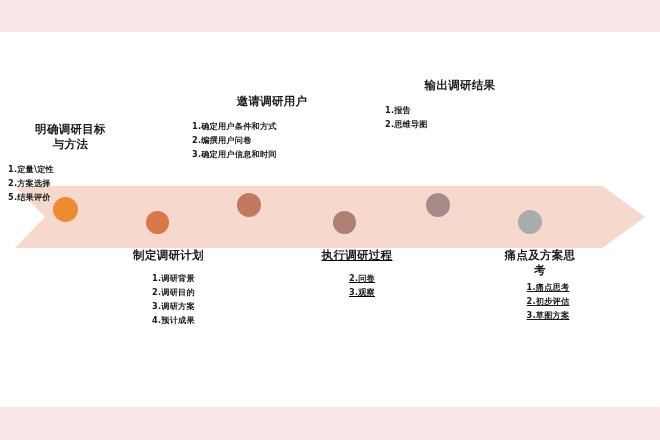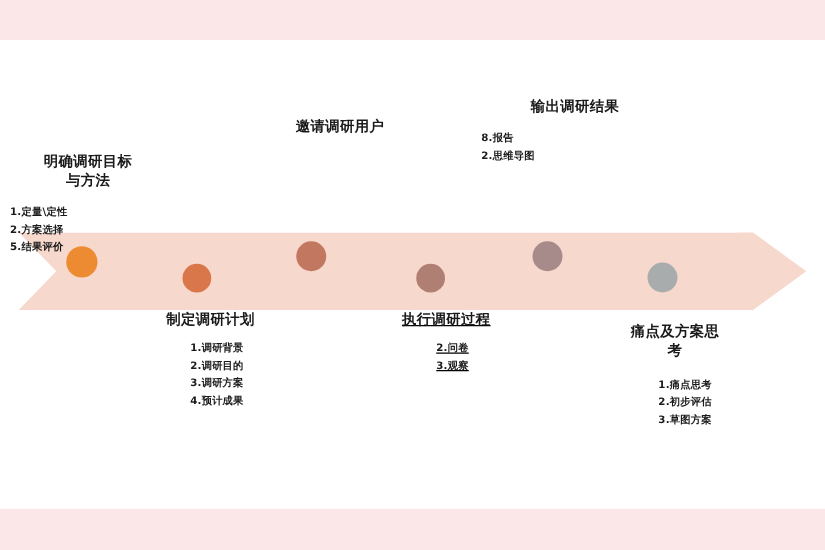--- a/index.html
+++ b/index.html
@@ -101,26 +101,31 @@
 与方法</div>
     <ul class="block-items items-left">
         <li>1.定量\定性</li>
         <li>2.方案选择</li>
         <li>5.结果评价</li>
       </ul>
   </div>
 
   <div class="block top" style="left:192px; top:94px; width:160px;">
     <div class="block-title">邀请调研用户</div>
+    <ul class="block-items items-left">
+        <li>1.确定用户条件和方式</li>
+        <li>2.编撰用户问卷</li>
+        <li>3.确定用户信息和时间</li>
+      </ul>
   </div>
 
   <div class="block top" style="left:385px; top:78px; width:150px;">
     <div class="block-title">输出调研结果</div>
     <ul class="block-items items-left">
-        <li>8.报告</li>
+        <li>1.报告</li>
         <li>2.思维导图</li>
       </ul>
   </div>
 
   <div class="block bottom" style="left:96px; top:248px; width:145px;">
     <div class="block-title">制定调研计划</div>
     <ul class="block-items items-left" style="padding-left:10px;">
         <li>1.调研背景</li>
         <li>2.调研目的</li>
         <li>3.调研方案</li>
@@ -129,23 +134,23 @@
   </div>
 
   <div class="block bottom" style="left:287px; top:248px; width:140px;text-decoration:underline;">
     <div class="block-title">执行调研过程</div>
     <ul class="block-items items-left" style="padding-left:10px;">
         <li>2.问卷</li>
         <li>3.观察</li>
       </ul>
   </div>
 
-  <div class="block bottom" style="left:470px; top:258px; width:140px;">
+  <div class="block bottom" style="left:470px; top:248px; width:140px;">
     <div class="block-title">痛点及方案思
 考</div>
-    <ul class="block-items items-left" style="padding-left:16px; margin-top:12px;">
+    <ul class="block-items items-left" style="padding-left:16px; margin-top:2px;text-decoration:underline;">
         <li>1.痛点思考</li>
         <li>2.初步评估</li>
         <li>3.草图方案</li>
       </ul>
   </div>
 
 </div>
 
 </body></html>

